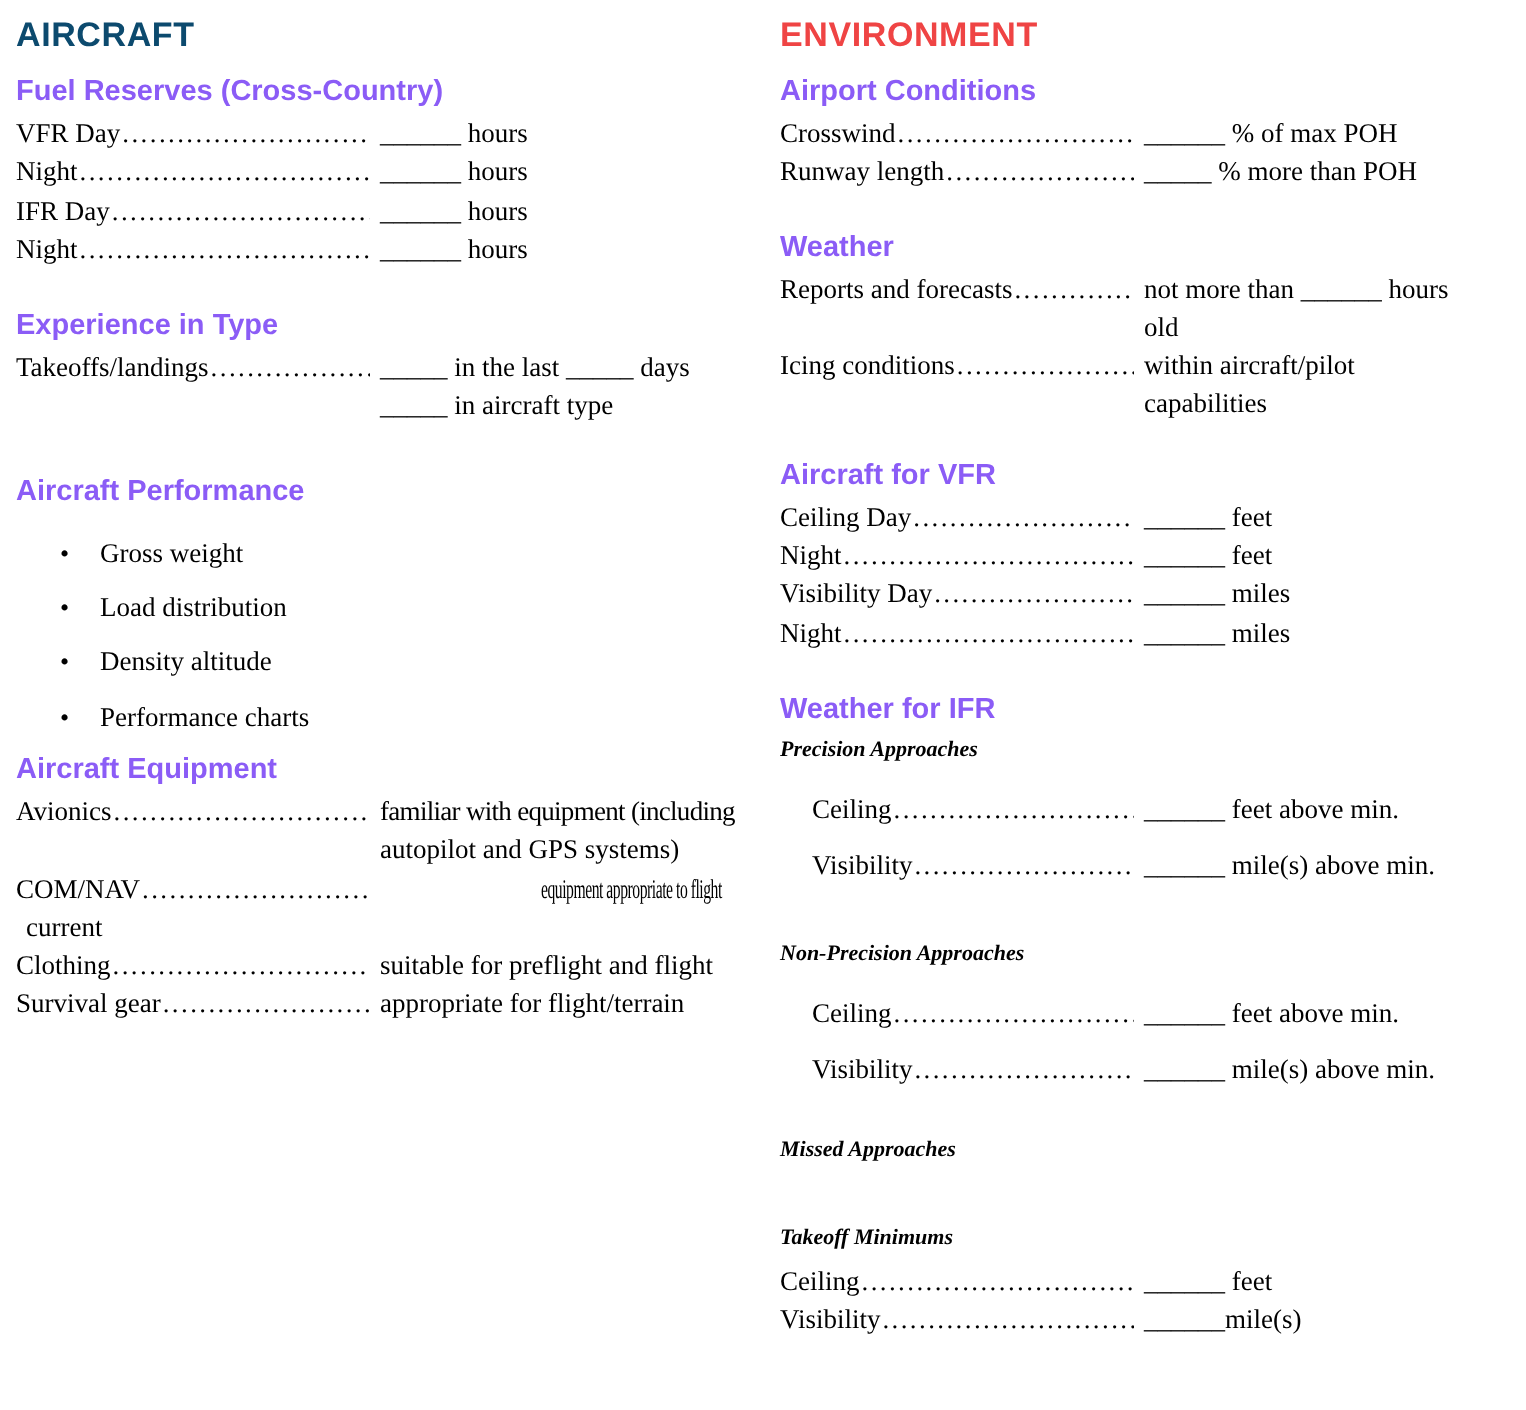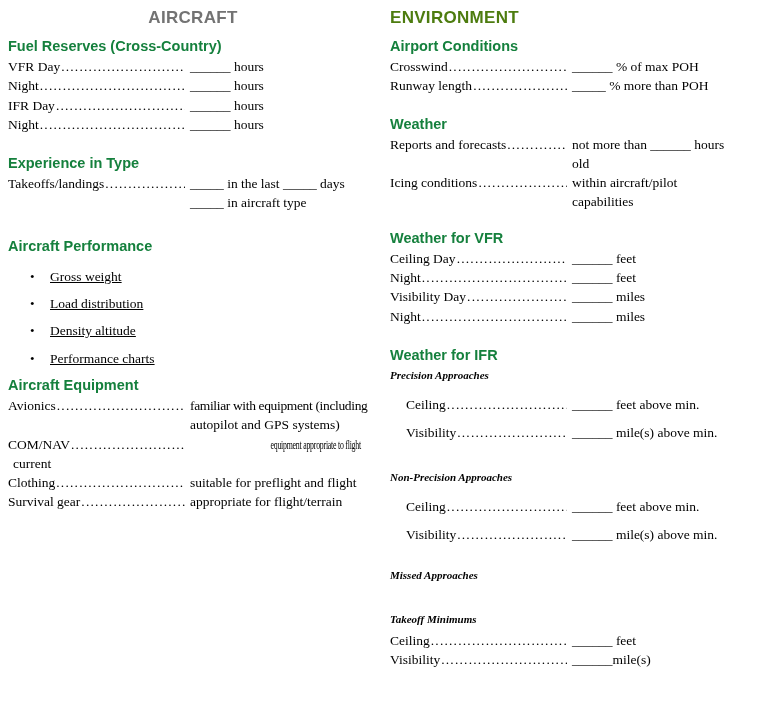--- a/index.html
+++ b/index.html
@@ -18,21 +18,21 @@
   }
   .col { line-height:19.3px; }
   h1 {
     font-family:"Liberation Sans", sans-serif;
     font-size:17px; font-weight:bold; letter-spacing:0.3px;
     line-height:20px; margin:0 0 9px 0;
   }
   h2 {
     font-family:"Liberation Sans", sans-serif;
     font-size:14.5px; font-weight:bold;
-    line-height:18px; margin:0 0 2px 0; color:#15803d;
+    line-height:18px; margin:0 0 2px 0; color:#8b5cf6;
   }
   h3 {
     font-family:"Liberation Serif", serif;
     font-style:italic; font-weight:bold;
     font-size:11px; line-height:20px; margin:1px 0 10px 0;
   }
   section { margin:0; }
   .sec-exp     { margin-top:20px; }
   .sec-perf    { margin-top:24px; }
   .sec-equip   { }
@@ -62,34 +62,34 @@
   .val-right { text-align:center; padding-right:2px; }
   .squeeze {
     display:inline-block; white-space:nowrap;
     transform:scaleX(0.58); transform-origin:100% 60%;
     letter-spacing:-0.4px;
   }
   .tight { letter-spacing:-0.35px; }
   .para { margin:1px 0 6px 0; text-align:justify; line-height:19.5px; }
   ul.bullets { list-style:none; margin:12px 0 0 0; padding:0; }
   ul.bullets li {
-    position:relative; padding-left:42px; margin-bottom:8px; line-height:19.3px;text-decoration:underline;
+    position:relative; padding-left:42px; margin-bottom:8px; line-height:19.3px;
   }
   ul.bullets li::before {
     content:"\2022"; position:absolute; left:22px; top:0; font-size:13px;
   }
   .appr-rows .row { margin-bottom:9px; }
 </style>
 </head>
 <body>
 
 <div class="page">
 
   <div class="col">
-    <h1 style="color: #737373; text-align: center;">AIRCRAFT</h1>
+    <h1 style="color: #0c4a6e;">AIRCRAFT</h1>
 
     <section class="sec-fuel">
       <h2>Fuel Reserves (Cross-Country)</h2>
       <div class="row">
         <span class="lead">
             <span class="lbl">VFR Day</span>
             <span class="dots"></span>
           </span>
         <span class="val">______ hours</span>
       </div>
@@ -175,21 +175,21 @@
         <span class="lead">
             <span class="lbl">Survival gear</span>
             <span class="dots"></span>
           </span>
         <span class="val">appropriate for flight/terrain</span>
       </div>
     </section>
   </div>
 
   <div class="col">
-    <h1 style="color: #4d7c0f;">ENVIRONMENT</h1>
+    <h1 style="color: #ef4444;">ENVIRONMENT</h1>
 
     <section>
       <h2>Airport Conditions</h2>
       <div class="row">
         <span class="lead">
             <span class="lbl">Crosswind</span>
             <span class="dots"></span>
           </span>
         <span class="val">______ % of max POH</span>
       </div>
@@ -222,21 +222,21 @@
           </span>
         <span class="val">within aircraft/pilot</span>
       </div>
       <div class="row">
         <span class="lead lead-blank"></span>
         <span class="val">capabilities</span>
       </div>
     </section>
 
     <section class="sec-vfr">
-      <h2>Weather for VFR</h2>
+      <h2>Aircraft for VFR</h2>
       <div class="row">
         <span class="lead">
             <span class="lbl">Ceiling Day</span>
             <span class="dots"></span>
           </span>
         <span class="val">______ feet</span>
       </div>
       <div class="row">
         <span class="lead">
             <span class="lbl">Night</span>

